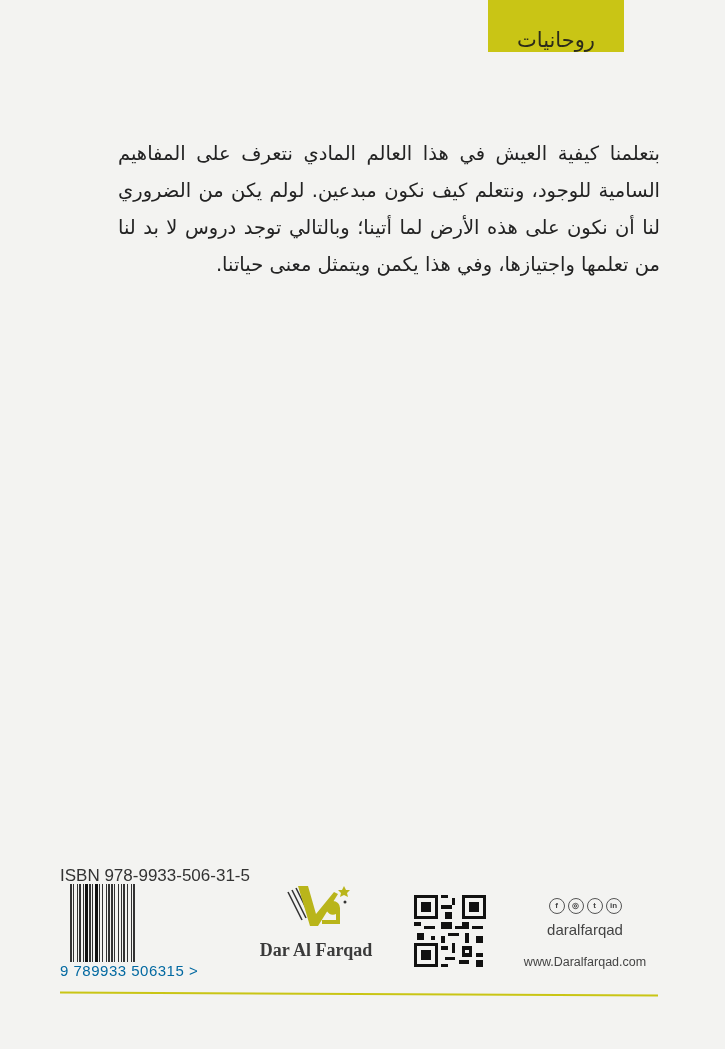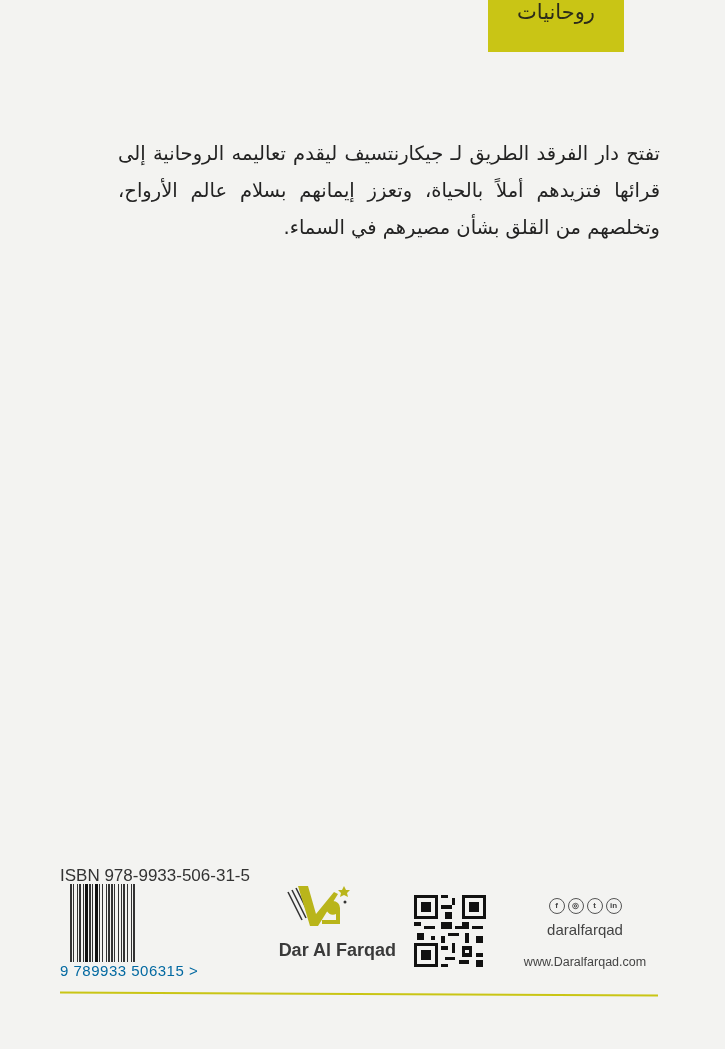--- a/index.html
+++ b/index.html
@@ -1,44 +1,44 @@
 <!DOCTYPE html>
 <html><head>
 <meta charset="utf-8">
 <style>
   html,body{margin:0;padding:0;}
   body{width:725px;height:1049px;background:#f3f3f1;position:relative;overflow:hidden;font-family:"DejaVu Sans",sans-serif;color:#2a2a2a;}
-  .tag{position:absolute;left:488px;top:0;width:136px;height:52px;background:#c9c515;display:flex;align-items:flex-start;justify-content:center;}
+  .tag{position:absolute;left:488px;top:0;width:136px;height:52px;background:#c9c515;display:flex;align-items:flex-end;justify-content:center;}
   .tag span{font-size:21px;color:#2b2b1a;direction:rtl;}
   .body{position:absolute;left:118px;top:135px;width:542px;direction:rtl;text-align:justify;font-size:19.5px;line-height:37px;color:#232323;}
   .body p{margin:0 0 12px 0;}
   .isbn-label{position:absolute;left:60px;top:866px;font-size:17px;color:#333;font-family:Liberation Sans, sans-serif;}
   .barcode{position:absolute;left:70px;top:884px;width:100px;height:78px;display:flex;align-items:stretch;}
   .barcode i{display:block;height:100%;}
   .isbn-digits{position:absolute;left:60px;top:962px;font-size:15px;color:#0369a1;font-family:"Liberation Sans",sans-serif;letter-spacing:0.5px;}
   .logo{position:absolute;left:236px;top:884px;width:160px;height:90px;}
   .logo-mark{position:absolute;left:48px;top:0;width:70px;height:50px;}
-  .logo-text{position:absolute;left:0;top:56px;width:160px;text-align:right;font-size:18px;font-weight:bold;color:#3a3a3a;font-family:Liberation Sans, sans-serif;}
+  .logo-text{position:absolute;left:0;top:56px;width:160px;text-align:center;font-size:18px;font-weight:bold;color:#3a3a3a;font-family:Liberation Serif, serif;}
   .qr{position:absolute;left:414px;top:895px;width:72px;height:72px;}
   .contact{position:absolute;left:510px;top:898px;width:150px;text-align:center;font-family:"Liberation Sans",sans-serif;color:#444;}
   .socials{display:flex;justify-content:center;gap:3px;}
   .socials span{width:14px;height:14px;border:1px solid #555;border-radius:50%;font-size:8px;line-height:14px;text-align:center;font-weight:bold;}
   .handle{font-size:15px;margin-top:7px;}
   .site{font-size:12.5px;margin-top:17px;}
   .rule{position:absolute;left:60px;top:993px;width:598px;height:2px;background:#c9c515;transform:rotate(0.3deg);}
 </style>
 </head>
 <body>
 
 <div class="tag">
   <span>روحانيات</span>
 </div>
 
 <div class="body">
-  <p>تفتح دار الفرقد الطريق لـ جيكارنتسيف ليقدم تعاليمه الروحانية إلى قرائها فتزيدهم أملاً بالحياة، وتعزز إيمانهم بسلام عالم الأرواح، وتخلصهم من القلق بشأن مصيرهم في السماء.</p>
+  <p>بتعلمنا كيفية العيش في هذا العالم المادي نتعرف على المفاهيم السامية للوجود، ونتعلم كيف نكون مبدعين. لولم يكن من الضروري لنا أن نكون على هذه الأرض لما أتينا؛ وبالتالي توجد دروس لا بد لنا من تعلمها واجتيازها، وفي هذا يكمن ويتمثل معنى حياتنا.</p>
 </div>
 
 <div class="isbn-label">ISBN 978-9933-506-31-5</div>
 <div class="barcode" id="bc">
     <i style="width: 2px; background: rgb(51, 51, 51);"></i>
     <i style="width: 1px; background: transparent;"></i>
     <i style="width: 1px; background: rgb(51, 51, 51);"></i>
     <i style="width: 3px; background: transparent;"></i>
     <i style="width: 1px; background: rgb(51, 51, 51);"></i>
     <i style="width: 1px; background: transparent;"></i>

